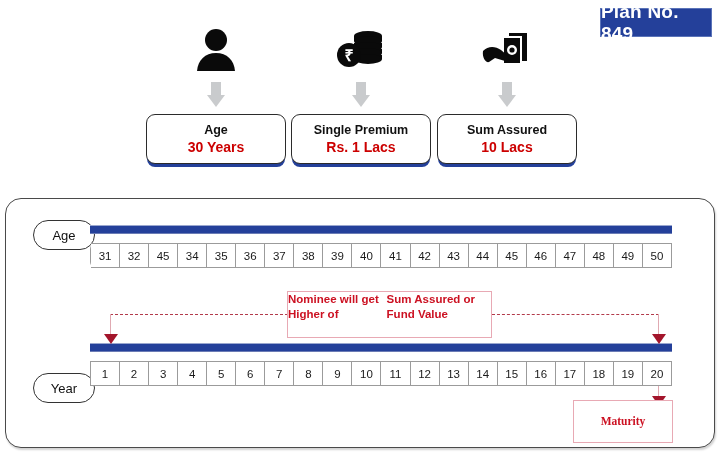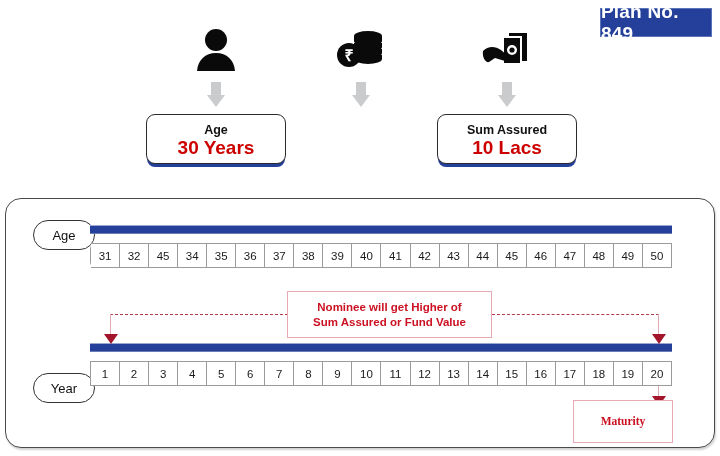--- a/index.html
+++ b/index.html
@@ -93,21 +93,21 @@
     justify-content: center;
     box-sizing: border-box;
   }
   .card-title {
     font-size: 12.5px;
     font-weight: bold;
     color: #111111;
     line-height: 16px;
   }
   .card-value {
-    font-size: 19px;
+    font-size: 14px;
     font-weight: bold;
     color: #cc0000;
     line-height: 19px;
   }
 
   
   .panel {
     position: absolute;
     left: 5px;
     top: 198px;
@@ -177,22 +177,21 @@
   
   .nominee-box {
     position: absolute;
     left: 287px;
     top: 291px;
     width: 205px;
     height: 47px;
     border: 1.3px solid #e8a9b4;
     background: #ffffff;
     display: flex;
-    flex-direction: column;
-    align-items: center;
+    flex-direction: row;
     justify-content: center;
     box-sizing: border-box;
   }
   .nominee-line {
     font-size: 11.5px;
     font-weight: bold;
     color: #cc1122;
     line-height: 15px;
   }
 
@@ -305,20 +304,24 @@
         <rect x="19" y="22" width="28" height="4"></rect>
         <ellipse cx="33" cy="26" rx="14" ry="5"></ellipse>
         <rect x="19" y="28" width="28" height="4"></rect>
         <ellipse cx="33" cy="32" rx="14" ry="5"></ellipse>
       </g>
       <circle cx="14" cy="28" r="12" fill="#0a0a0a"></circle>
       <text x="14" y="34" font-family="'Liberation Sans', sans-serif" font-size="16" font-weight="bold" fill="#ffffff" text-anchor="middle">₹</text>
     </svg>
   </div>
   <div class="down-arrow"></div>
+  <div class="info-card">
+    <div class="card-title">Single Premium</div>
+    <div class="card-value">Rs. 1 Lacs</div>
+  </div>
 </div>
 
 <div class="top-col col-3">
   <div class="icon-box">
     <svg width="56" height="46" viewBox="0 0 56 46" aria-hidden="true">
       <rect x="30" y="6" width="18" height="28" fill="#0a0a0a"></rect>
       <rect x="24" y="10" width="18" height="27" fill="#0a0a0a" stroke="#ffffff" stroke-width="2"></rect>
       <circle cx="33" cy="23" r="5" fill="#ffffff"></circle>
       <circle cx="33" cy="23" r="2.6" fill="#0a0a0a"></circle>
       <path d="M4 24 C9 19 16 19 22 23 L29 29 C31 31 29 35 26 34 L16 31 L10 35 C7 36 3 31 4 24 Z" fill="#0a0a0a"></path>

